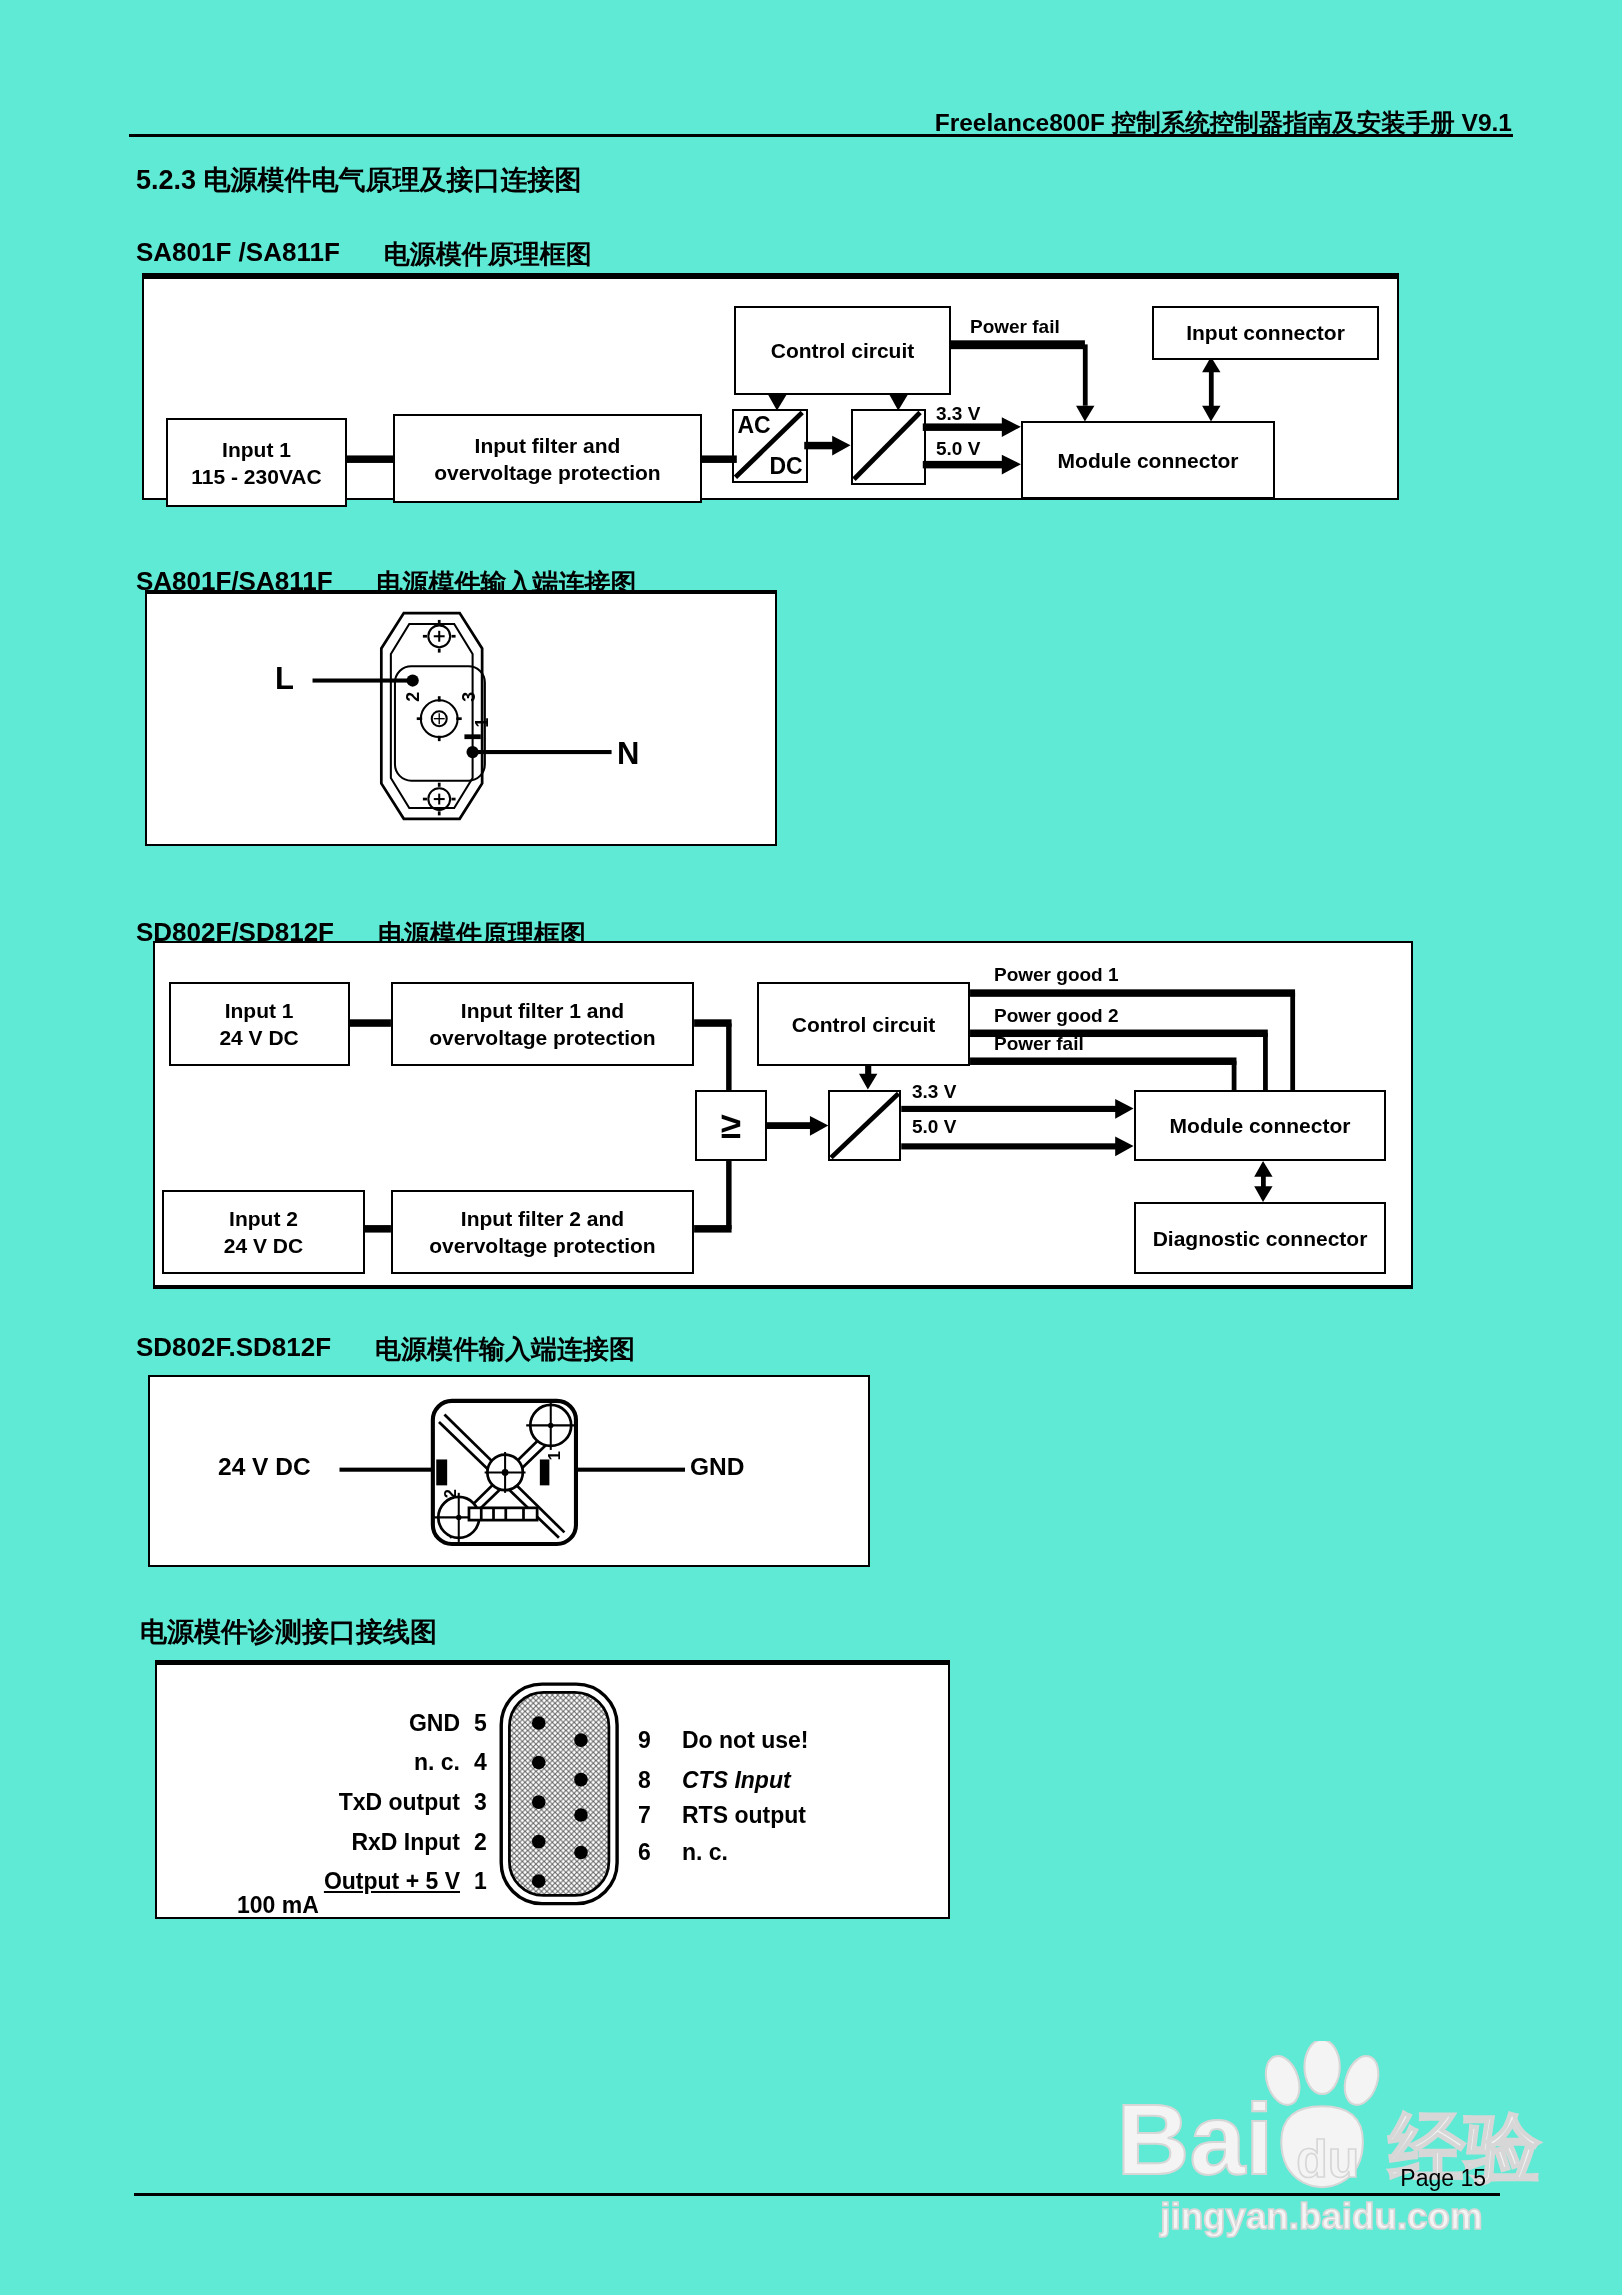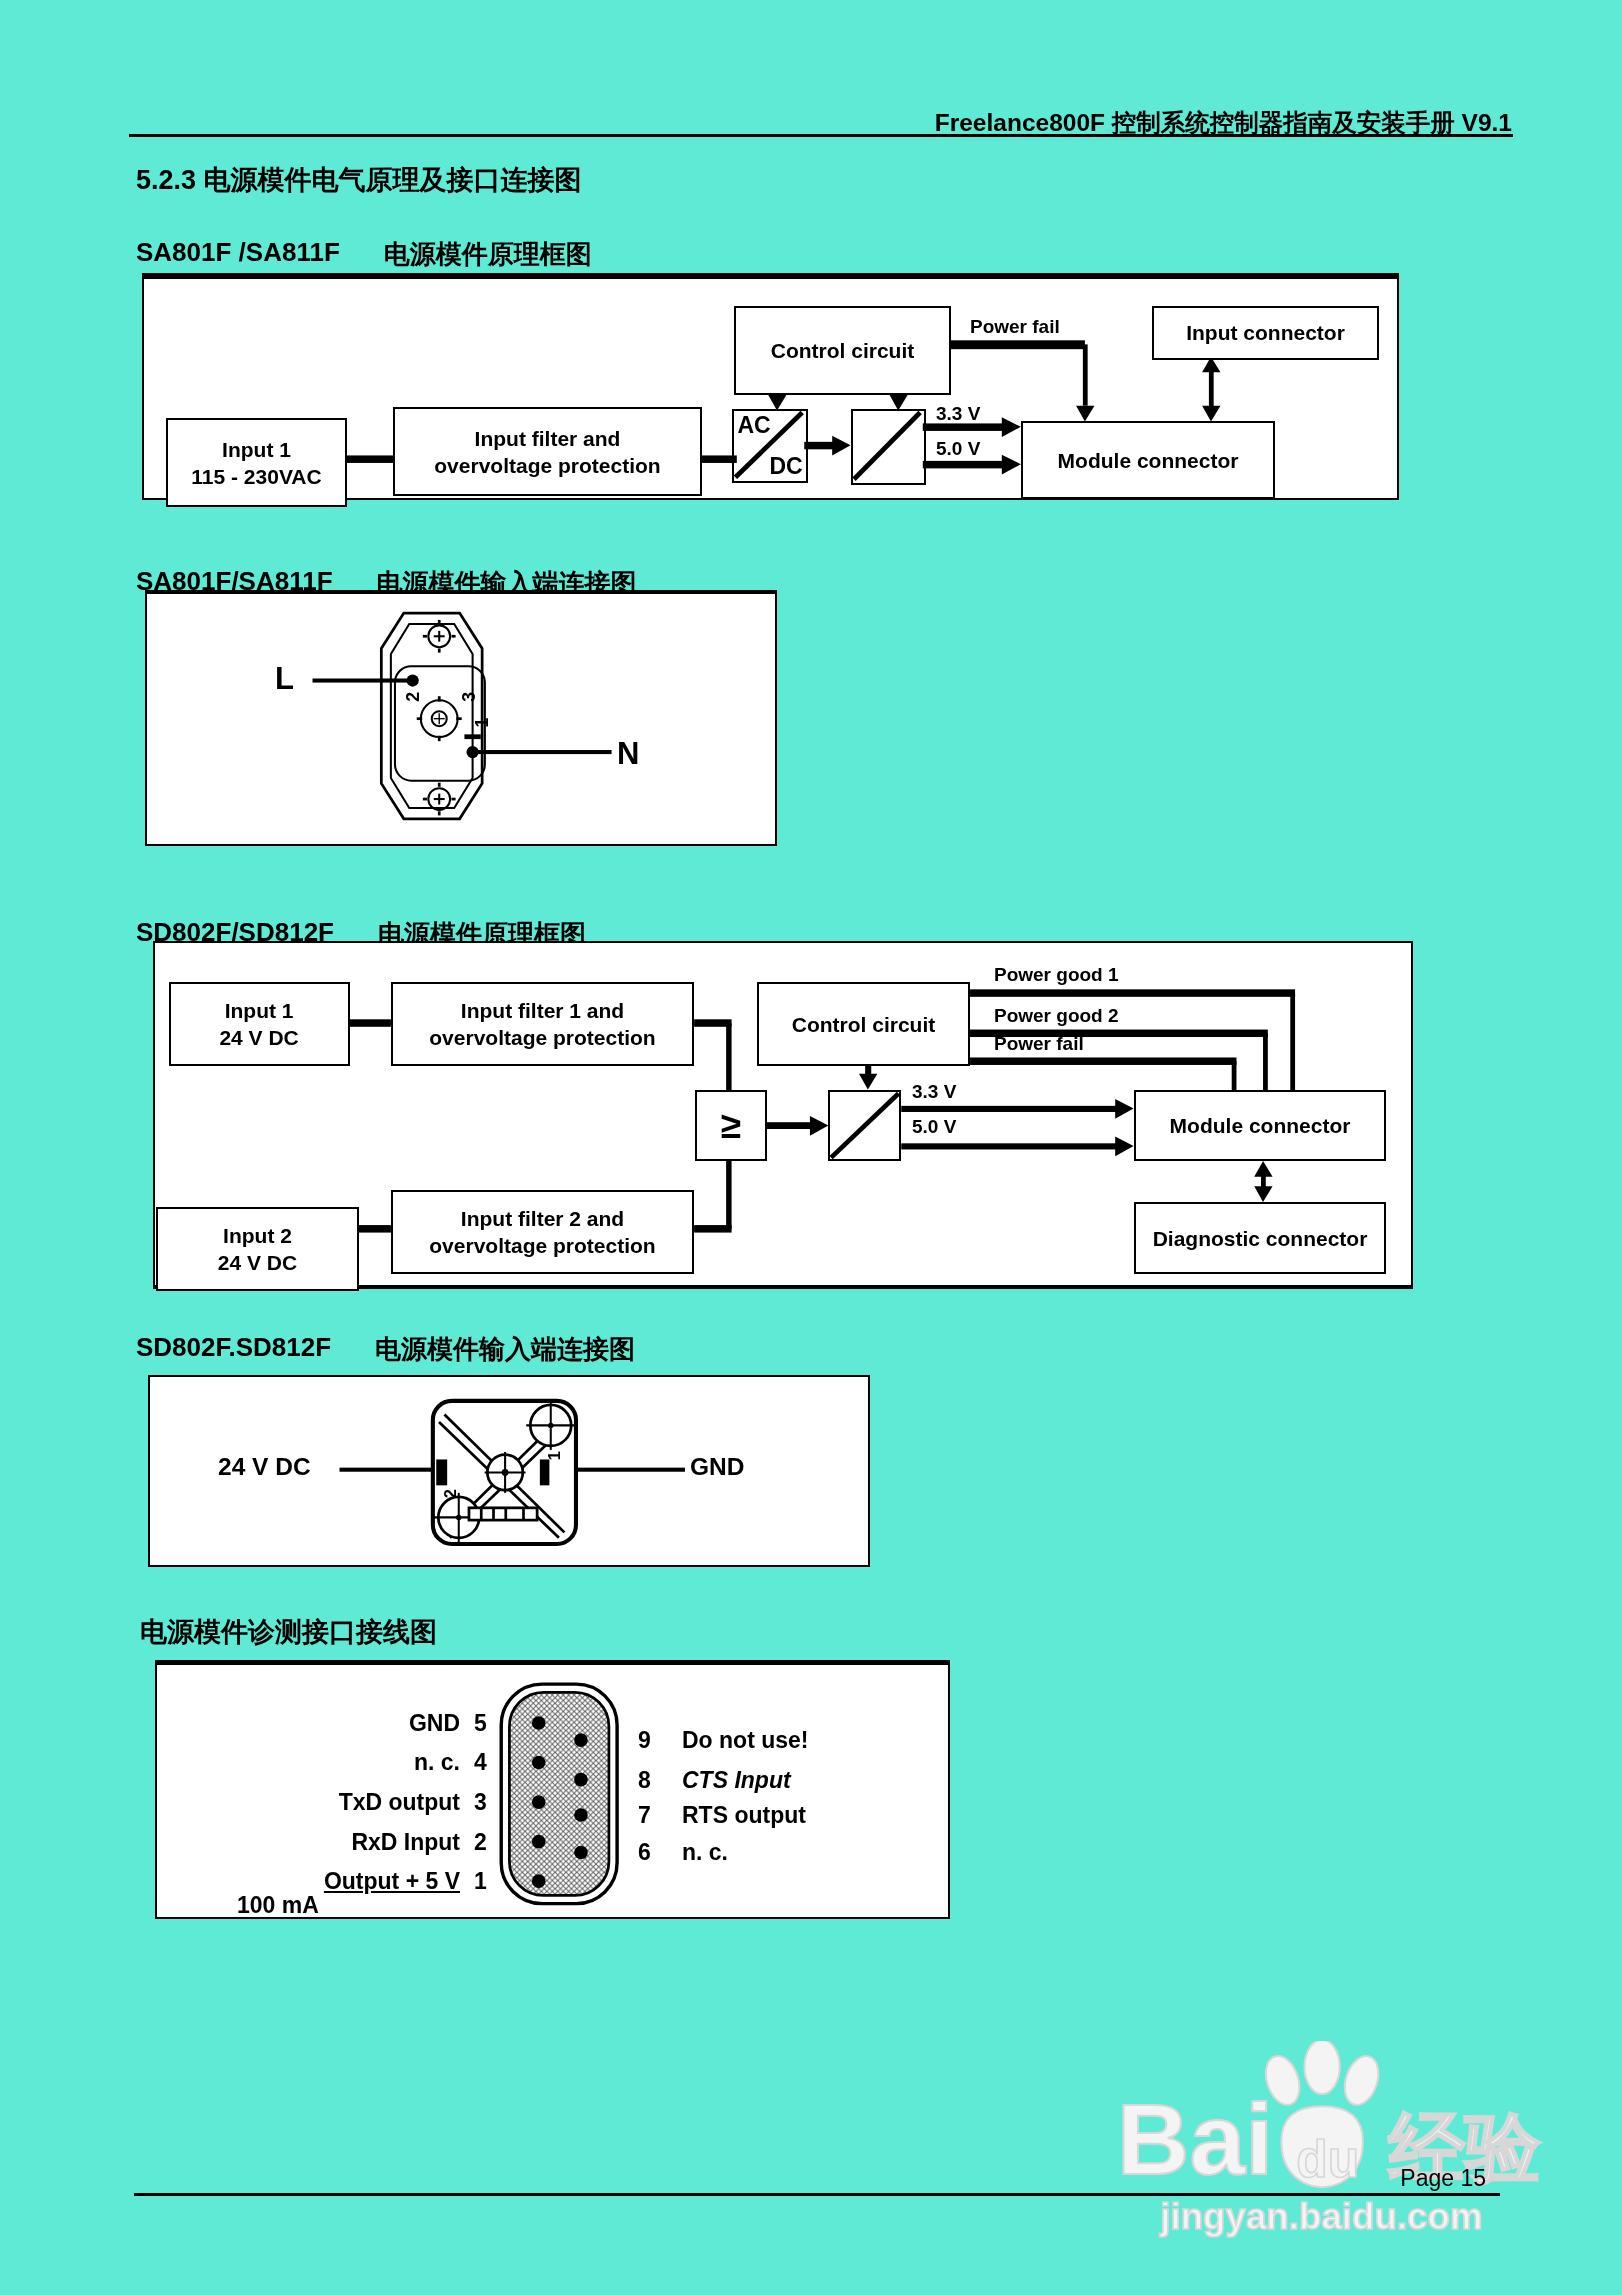--- a/index.html
+++ b/index.html
@@ -58,21 +58,21 @@
       <g stroke="#000" stroke-width="7" fill="none">
         <line x1="868" y1="291" x2="966" y2="196"></line>
         <line x1="1042" y1="294" x2="1139" y2="196"></line>
       </g>
     </svg>
 
     <div class="bx" style="left:22px;top:139px;width:181px;height:89px;">
       <div>Input 1</div>
       <div>115 - 230VAC</div>
     </div>
-    <div class="bx" style="left:249px;top:128px;width:309px;height:89px;">
+    <div class="bx" style="left:249px;top:135px;width:309px;height:89px;">
       <div>Input filter and</div>
       <div>overvoltage protection</div>
     </div>
     <div class="bx" style="left:588px;top:130px;width:76px;height:74px;background:transparent;">
       <span class="abs" style="left:3.4px;top:1.4px;font-size:23px;">AC</span>
       <span class="abs" style="right:3.4px;bottom:1.4px;font-size:23px;">DC</span>
     </div>
     <div class="bx" style="left:707px;top:130px;width:75px;height:76px;background:transparent;"></div>
     <div class="bx" style="left:590px;top:26.6px;width:217px;height:89px;">
       <div>Control circuit</div>
@@ -198,21 +198,21 @@
     <div class="bx" style="left:540px;top:147px;width:72px;height:71px;font-size:37px;">
       <div>≥</div>
     </div>
     <div class="bx" style="left:673px;top:147px;width:73px;height:71px;background:transparent;"></div>
     <div class="bx" style="left:979px;top:147px;width:252px;height:71px;">
       <div>Module connector</div>
     </div>
     <div class="bx" style="left:979px;top:259px;width:252px;height:72px;">
       <div>Diagnostic connector</div>
     </div>
-    <div class="bx" style="left:1px;top:247px;width:203px;height:84px;margin-top:17px;">
+    <div class="bx" style="left:7px;top:247px;width:203px;height:84px;">
       <div>Input 2</div>
       <div>24 V DC</div>
     </div>
     <div class="bx" style="left:236px;top:247px;width:303px;height:84px;">
       <div>Input filter 2 and</div>
       <div>overvoltage protection</div>
     </div>
 
     <div class="lb" style="left:839px;top:22px;">Power good 1</div>
     <div class="lb" style="left:839px;top:63px;">Power good 2</div>

